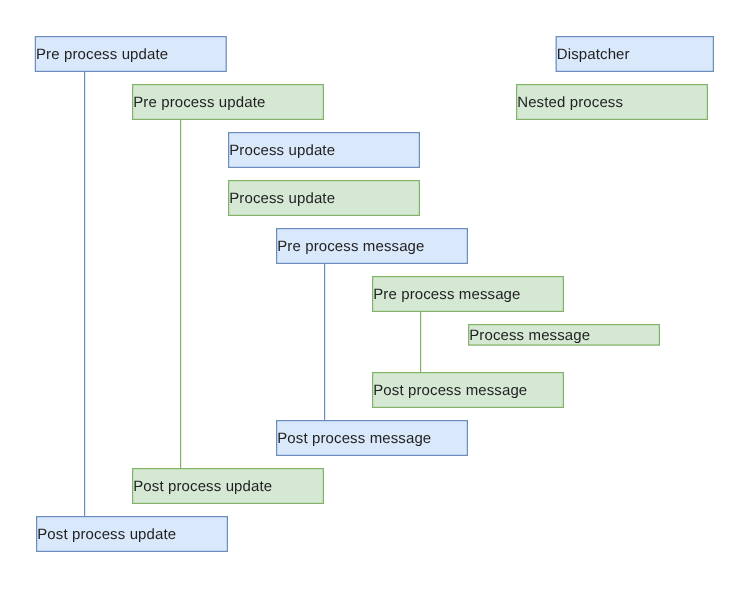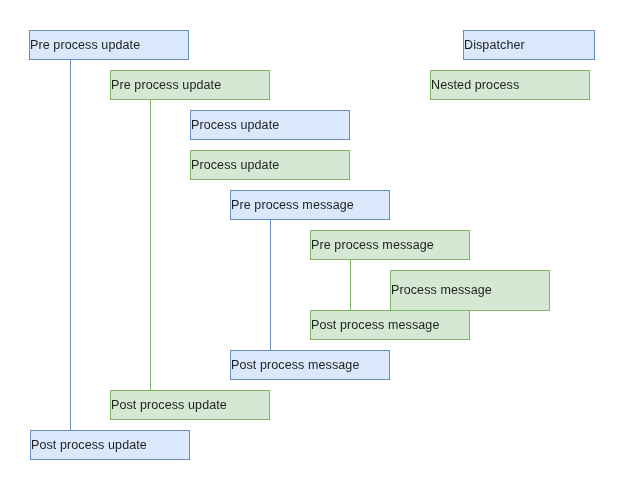--- a/index.html
+++ b/index.html
@@ -72,21 +72,21 @@
       </div>
       <div class="node router" style="left: 190px; top: 150px; width: 160px; height: 30px;">
         <span class="node-label">Process update</span>
       </div>
       <div class="node dispatcher" style="left: 230px; top: 190px; width: 160px; height: 30px;">
         <span class="node-label">Pre process message</span>
       </div>
       <div class="node router" style="left: 310px; top: 230px; width: 160px; height: 30px;">
         <span class="node-label">Pre process message</span>
       </div>
-      <div class="node router" style="left: 390px; top: 270px; width: 160px; height: 41px;">
+      <div class="node router" style="left: 390px; top: 270px; width: 160px; height: 18px;">
         <span class="node-label">Process message</span>
       </div>
       <div class="node router" style="left: 310px; top: 310px; width: 160px; height: 30px;">
         <span class="node-label">Post process message</span>
       </div>
       <div class="node dispatcher" style="left: 230px; top: 350px; width: 160px; height: 30px;">
         <span class="node-label">Post process message</span>
       </div>
       <div class="node router" style="left: 110px; top: 390px; width: 160px; height: 30px;">
         <span class="node-label">Post process update</span>

